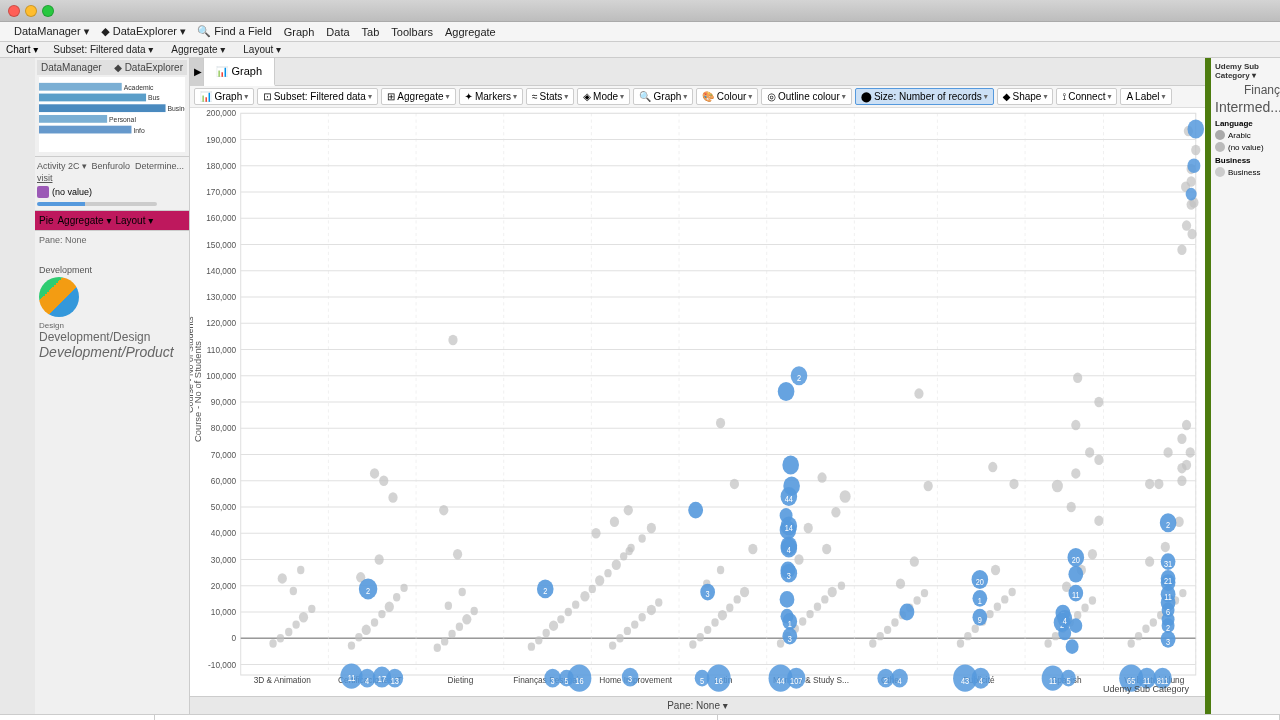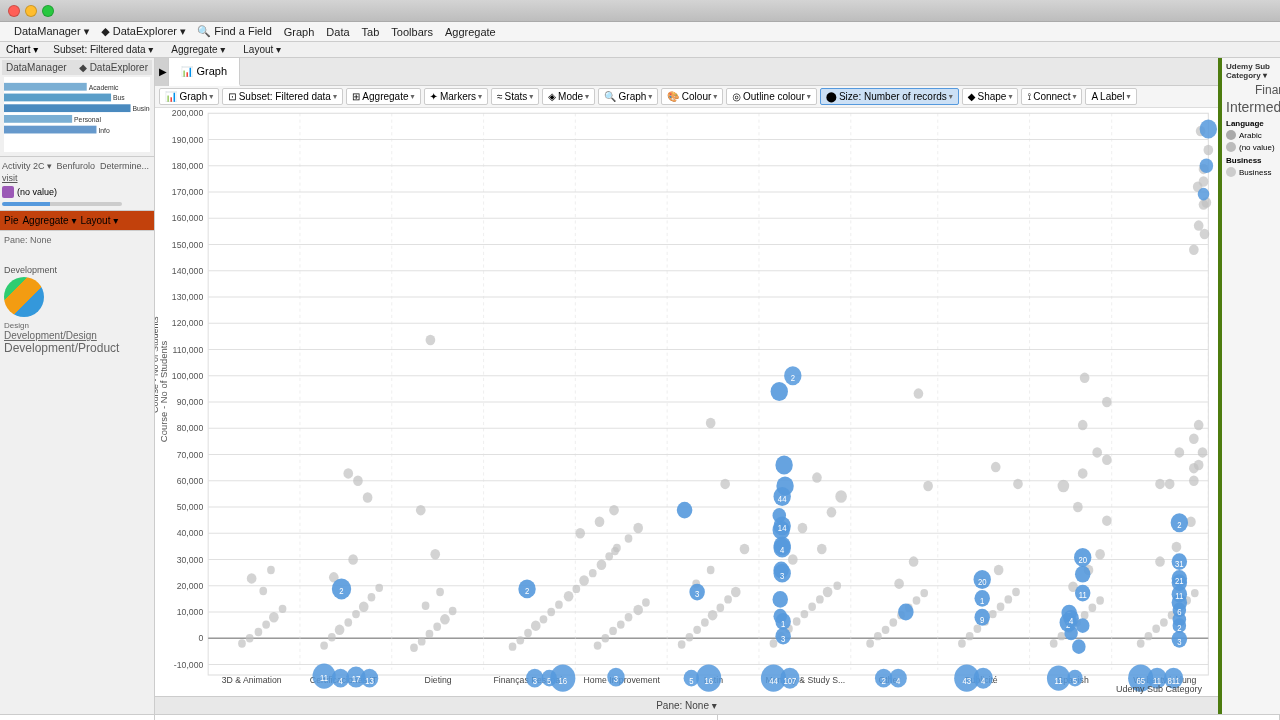--- a/index.html
+++ b/index.html
@@ -31,20 +31,21 @@
       border-bottom: 1px solid #ccc;
       font-size: 11px;
     }
     .menu-item { padding: 0 6px; cursor: pointer; color: #222; }
     .dropdown-arrow { font-size: 8px; color: #666; }
 
     
     .main-layout {
       display: flex;
       height: calc(720px - 22px - 20px - 22px);
+      margin-left: 35px;
     }
 
     
     .left-sidebar {
       width: 155px;
       background: #f0f0f0;
       border-right: 1px solid #ccc;
       display: flex;
       flex-direction: column;
       overflow: hidden;
@@ -68,21 +69,21 @@
     .mini-bar-chart {
       height: 75px;
       background: #fff;
       margin: 2px;
       position: relative;
       overflow: hidden;
     }
 
     .pane-selector {
       height: 20px;
-      background: #c2410c;
+      background: #be185d;
       display: flex;
       align-items: center;
       padding: 0 4px;
       font-size: 10px;
       gap: 4px;
       border-bottom: 1px solid #ccc;
     }
 
     .left-panel-bottom {
       flex: 1;
@@ -195,23 +196,23 @@
       display: flex;
       align-items: center;
       gap: 12px;
       padding: 2px 6px;
       background: #f0f0f0;
       border-bottom: 1px solid #ccc;
       font-size: 10px;
     }
 
     .right-panel {
-      width: 62px;
+      width: 75px;
       background: #f5f5f5;
-      border-left: 4px solid #4d7c0f;
+      border-left: 6px solid #4d7c0f;
       padding: 4px;
       font-size: 9px;
       overflow-y: auto;
     }
 
     .legend-item {
       display: flex;
       align-items: center;
       gap: 3px;
       margin-bottom: 2px;
@@ -306,22 +307,22 @@
 
     <div class="left-panel-bottom">
 
       <div style="padding:4px; font-size:9px; color:#666;">
         <div>Pane: None</div>
         <div style="margin-top:20px; color:#555;">Development</div>
         <div style="margin-top:2px; display:flex; gap:2px;">
           <div style="width:40px; height:40px; border-radius:50%; background:linear-gradient(135deg, #2ecc71 30%, #f39c12 30% 60%, #3498db 60%);"></div>
         </div>
         <div style="margin-top:4px; font-size:8px;">Design</div>
-        <div style="font-size:10px;text-decoration:underline;">Development/Design</div>
-        <div style="font-size:12px;">Development/Product</div>
+        <div style="font-size:12px;">Development/Design</div>
+        <div style="font-size:14px;font-style:italic;">Development/Product</div>
       </div>
     </div>
   </div>
 
   <div class="chart-area">
 
     <div class="chart-tab-bar">
       <div class="chart-tab" style="width:14px; padding:0 4px; font-size:10px;">▶</div>
       <div class="chart-tab active">
         <span style="font-size:10px; margin-right:3px;">📊</span>

